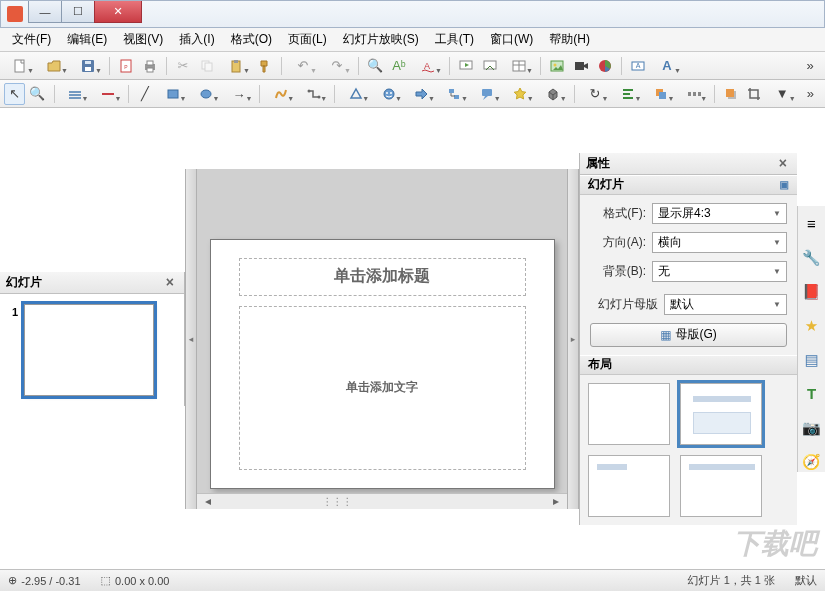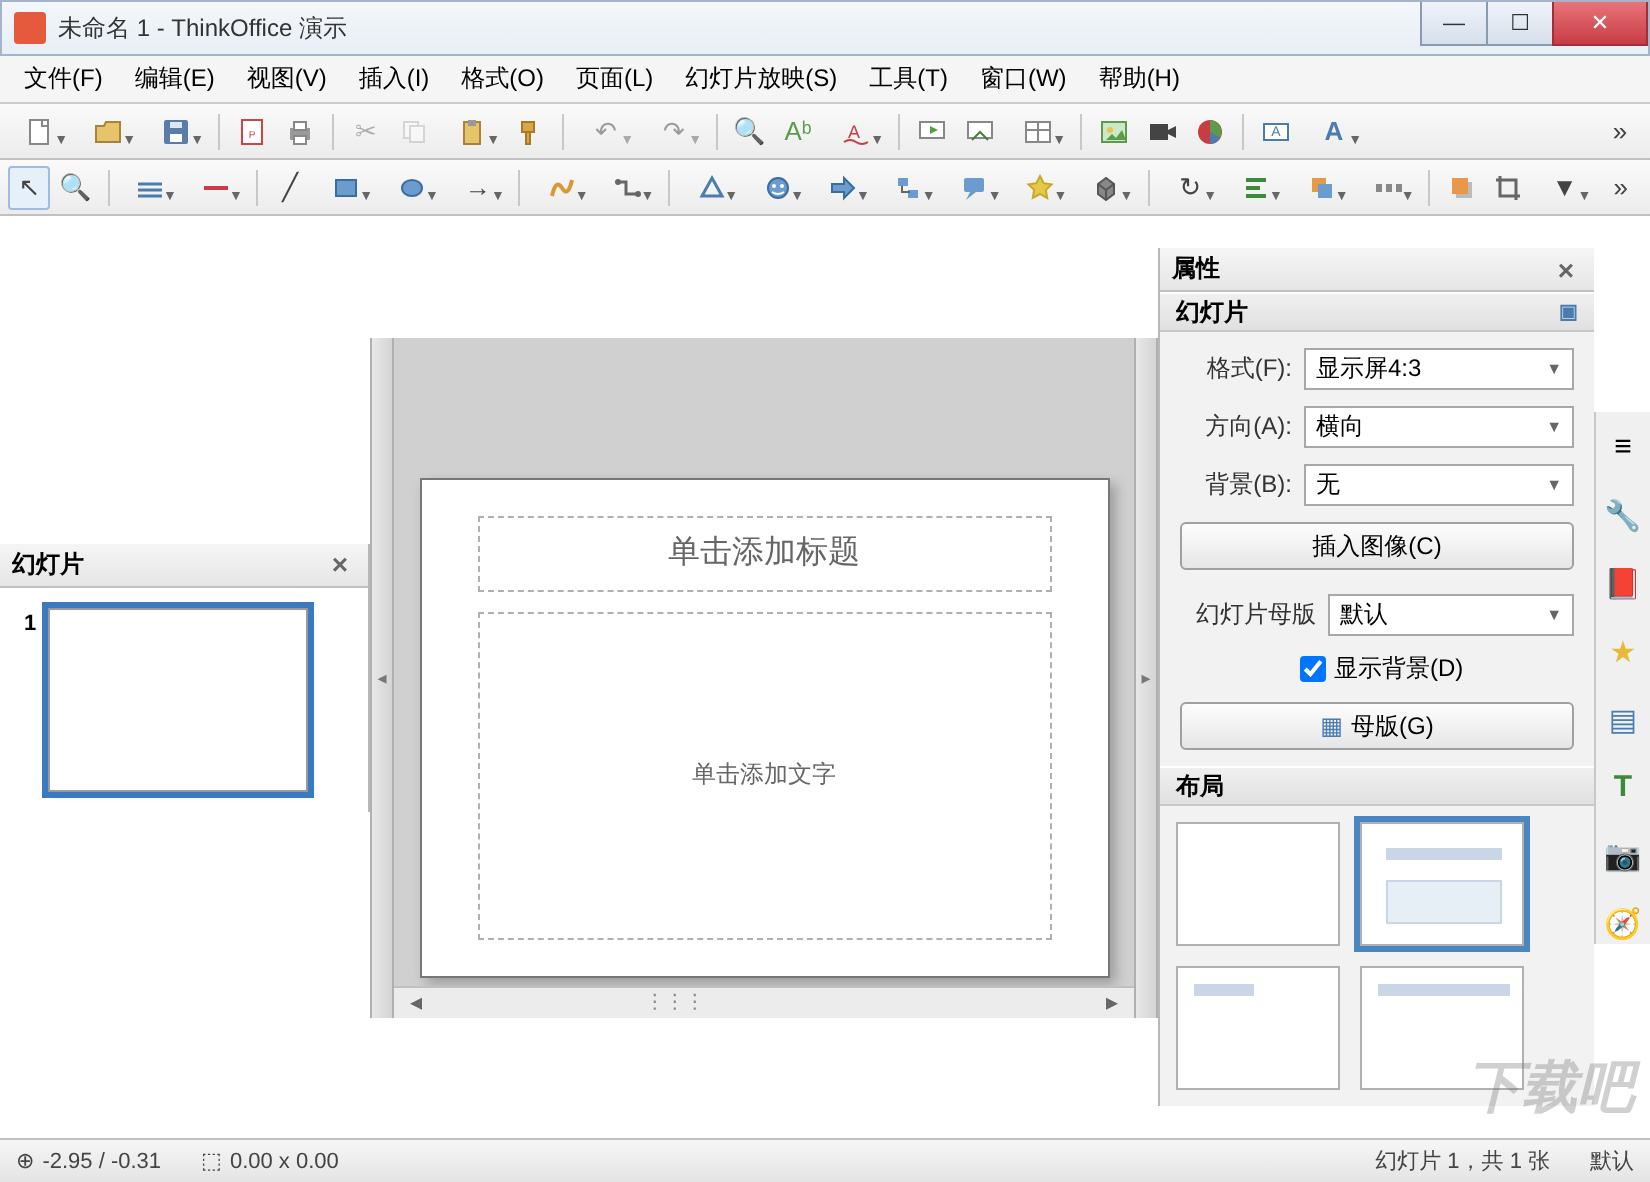--- a/index.html
+++ b/index.html
@@ -35,21 +35,21 @@
 .thumb-area { flex: 1; background: #fff; padding: 10px 8px; overflow: auto; }
 .thumb { position: relative; }
 .thumb .num { position: absolute; left: 4px; top: 2px; font-weight: bold; font-size: 11px; z-index: 2; }
 .thumb .slide { width: 130px; height: 92px; border: 1px solid #999; background: #fff; margin-left: 16px; box-shadow: 2px 2px 3px rgba(0,0,0,.15); position: relative; }
 .thumb .slide.selected { outline: 3px solid #3a7ac0; }
 
 
 .editor { flex: 1; display: flex; position: relative; background: #d0d0d0; }
 .vbar { width: 12px; background: linear-gradient(90deg,#e8e8e8,#d4d4d4); border-left: 1px solid #b0b0b0; border-right: 1px solid #b0b0b0; display: flex; align-items: center; justify-content: center; color: #777; font-size: 9px; }
 .canvas-wrap { flex: 1; display: flex; flex-direction: column; }
-.canvas-area { flex: 1; overflow: auto; display: flex; align-items: center; justify-content: center; padding: 4px 8px; }
+.canvas-area { flex: 1; overflow: auto; display: flex; align-items: center; justify-content: center; padding: 4px 8px; font-weight: bold; }
 .hscroll { height: 16px; background: #ececec; border-top: 1px solid #c0c0c0; display: flex; align-items: center; padding: 0 4px; }
 .hscroll .grip { flex: 0 0 auto; margin: 0 auto; width: 12px; font-size: 10px; color: #888; }
 .hscroll .arrow { width: 14px; text-align: center; color: #666; }
 
 .slide-big { width: 345px; height: 250px; background: #fff; border: 1px solid #777; box-shadow: 3px 3px 6px rgba(0,0,0,.25); padding: 18px 28px; display: flex; flex-direction: column; gap: 10px; margin-top: 66px; }
 .placeholder { border: 1px dashed #b0b0b0; display: flex; align-items: center; justify-content: center; color: #666; }
 .ph-title { height: 38px; font-size: 16px; }
 .ph-body { flex: 1; }
 
 
@@ -79,21 +79,20 @@
 .statusbar .seg { display: flex; align-items: center; gap: 4px; }
 .statusbar .right { margin-left: auto; justify-content: flex-end; }
 
 .watermark { position: absolute; right: 8px; bottom: 28px; font-size: 28px; color: rgba(120,120,120,.35); font-weight: bold; font-style: italic; pointer-events: none; }
 </style>
 </head>
 <body>
 
 <div class="titlebar">
   <div class="app-icon"></div>
-  <div class="title">未命名 1 - ThinkOffice 演示</div>
   <div class="winbtns">
     <div class="winbtn">—</div>
     <div class="winbtn">☐</div>
     <div class="winbtn close">✕</div>
   </div>
 </div>
 
 <div class="menubar">
   <span class="item">文件(F)</span>
   <span class="item">编辑(E)</span>
@@ -424,32 +423,27 @@
             <span class="drop">▼</span>
           </div>
       </div>
       <div class="row">
         <span class="lbl">背景(B):</span>
         <div class="val">
             <span>无</span>
             <span class="drop">▼</span>
           </div>
       </div>
-      <div class="btn-long">插入图像(C)</div>
       <div class="row" style="margin-top:4px">
         <span class="lbl" style="width:68px">幻灯片母版</span>
         <div class="val">
             <span>默认</span>
             <span class="drop">▼</span>
           </div>
       </div>
-      <label class="chk">
-          <input type="checkbox" checked="" style="">
-          <span>显示背景(D)</span>
-        </label>
       <div class="btn-long">
           <span style="color:#4a7cb0">▦</span>
           <span>母版(G)</span>
         </div>
     </div>
 
     <div class="section-head">
       <span>布局</span>
     </div>
     <div class="layouts">

